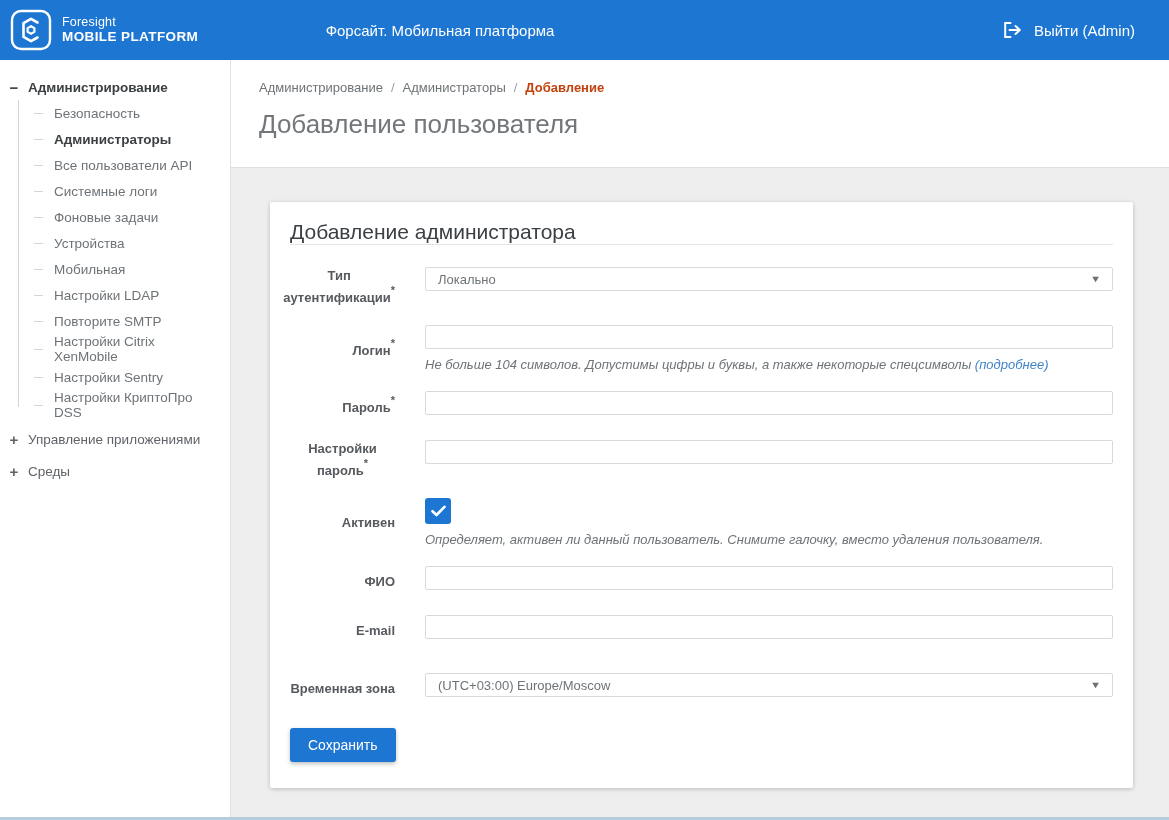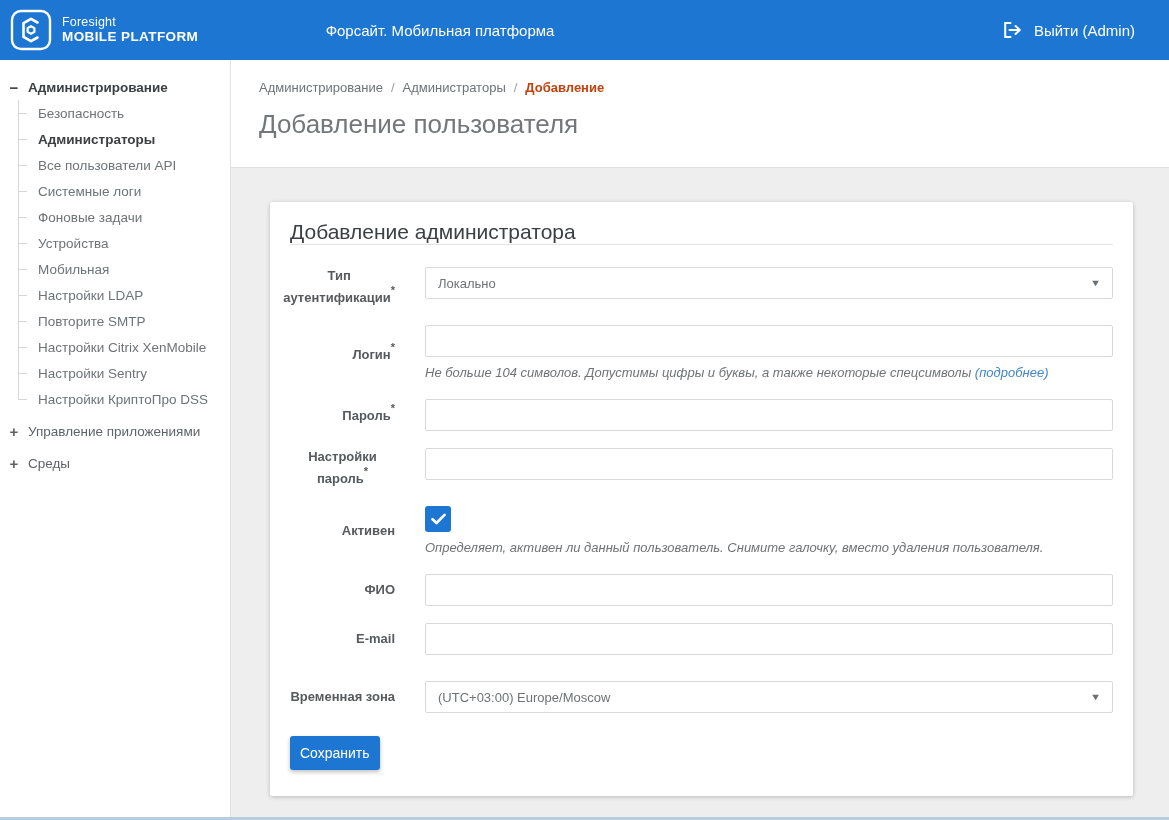--- a/index.html
+++ b/index.html
@@ -21,50 +21,50 @@
   .layout { display:flex; height:757px; }
   .sidebar { width:231px; background:#fff; border-right:1px solid #e2e2e2; padding:14px 8px 0 8px; flex:0 0 auto; }
   .content { flex:1; background:#eeeeee; overflow:hidden; }
 
   
   .tree-parent { display:flex; align-items:center; gap:8px; min-height:26px; font-size:13.5px; color:#3c4043; cursor:pointer; }
   .tree-parent .toggle { width:12px; text-align:center; font-weight:700; font-size:15px; color:#3c4043; }
   .tree-parent.expanded { font-weight:700; }
   .tree-parent.collapsed { font-weight:400; color:#5f6368; margin-top:6px; }
   .tree-parent.collapsed .toggle { color:#5f6368; }
-  .tree-children { position:relative; margin-left:10px; padding-left:12px; margin-bottom:4px; }
+  .tree-children { position:relative; margin-left:10px; padding-left:28px; margin-bottom:4px; }
   .tree-children::before { content:""; position:absolute; left:0; top:0; bottom:13px; width:1px; background:#d5d5d5; }
   .tree-item { position:relative; min-height:26px; display:flex; align-items:center; padding-left:8px; font-size:13.5px; color:#6e7377; cursor:pointer; }
   .tree-item::before { content:""; position:absolute; left:-12px; top:50%; width:9px; height:1px; background:#d5d5d5; }
   .tree-item.active { font-weight:700; color:#3c4043; }
 
   
   .page-head { background:#fff; border-bottom:1px solid #e0e0e0; padding:20px 28px 16px 28px; height:108px; }
   .breadcrumb { font-size:13px; color:#6e7377; display:flex; gap:8px; align-items:center; }
   .breadcrumb .sep { color:#9aa0a4; }
   .breadcrumb .current { font-weight:700; color:#c2410c; }
   .page-title { margin-top:14px; font-size:26px; font-weight:400; color:#72777b; }
 
   
   .card { background:#fff; margin:34px 36px 30px 39px; border-radius:2px; box-shadow:0 1px 4px rgba(0,0,0,.22); padding:18px 20px 26px 20px; }
   .card-title { font-size:21px; font-weight:400; color:#3b4045; border-bottom:1px solid #e4e4e4; margin-bottom:22px; }
   .form-row { display:flex; margin-bottom:17px; }
   .label-col { width:105px; margin-right:30px; display:flex; align-items:center; justify-content:flex-end; text-align:center; font-size:13px; font-weight:700; color:#565a5e; line-height:1.45; min-height:32px; flex:0 0 auto; }
   .label-col sup { font-size:11px; top:-3px; position:relative; }
   .field-col { flex:1; min-width:0; }
-  .ctl { height:32px; width:100%; border:1px solid #d7dadd; border-radius:2px; background:#fff; font-size:13px; color:#6e7377; padding:0 12px; font-family:inherit; }
+  .ctl { height:24px; width:100%; border:1px solid #d7dadd; border-radius:2px; background:#fff; font-size:13px; color:#6e7377; padding:0 12px; font-family:inherit; }
   input.ctl { outline:none; }
   .select { display:flex; align-items:center; justify-content:space-between; cursor:pointer; }
   .select .caret { font-size:9px; color:#6b7075; transform:scaleX(1.25); margin-left:8px; }
   .help { margin-top:7px; font-size:13px; color:#6e7377; line-height:1.4;font-style:italic; }
   .help a { color:#4285c8; text-decoration:none; cursor:pointer; }
   .checkbox { width:26px; height:26px; background:#1d76d2; border-radius:3px; display:flex; align-items:center; justify-content:center; cursor:pointer; }
   .checkbox svg { display:block; }
   .row-check .label-col { min-height:26px; }
-  .btn-save { display:inline-block; margin-top:6px; background:#1d76d2; color:#fff; border:none; border-radius:3px; font-size:14px; font-family:inherit; padding:9px 10px; cursor:pointer; box-shadow:0 2px 4px rgba(0,0,0,.25); }
+  .btn-save { display:inline-block; margin-top:6px; background:#1d76d2; color:#fff; border:none; border-radius:3px; font-size:14px; font-family:inherit; padding:9px 18px; cursor:pointer; box-shadow:0 2px 4px rgba(0,0,0,.25); }
 
   .bottom-strip { position:absolute; left:0; bottom:0; width:100%; height:3px; background:#b6cddd; }
 </style>
 </head>
 <body>
 
 <div class="header">
   <div class="brand">
     <svg class="brand-logo" viewBox="0 0 42 42">
       <rect x="2" y="2" width="38" height="38" rx="9" fill="none" stroke="#fff" stroke-width="2.4"></rect>

